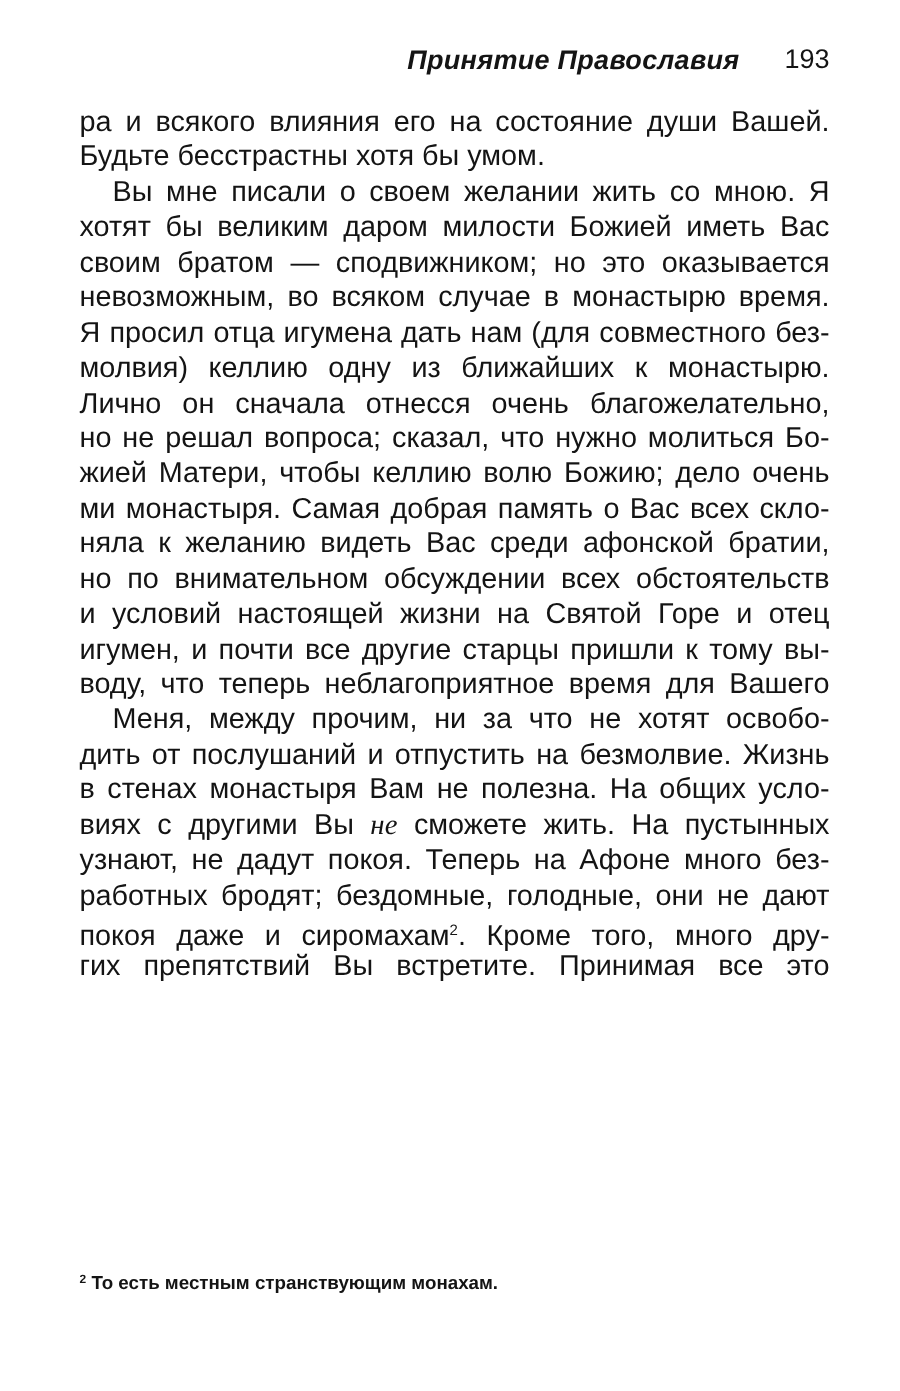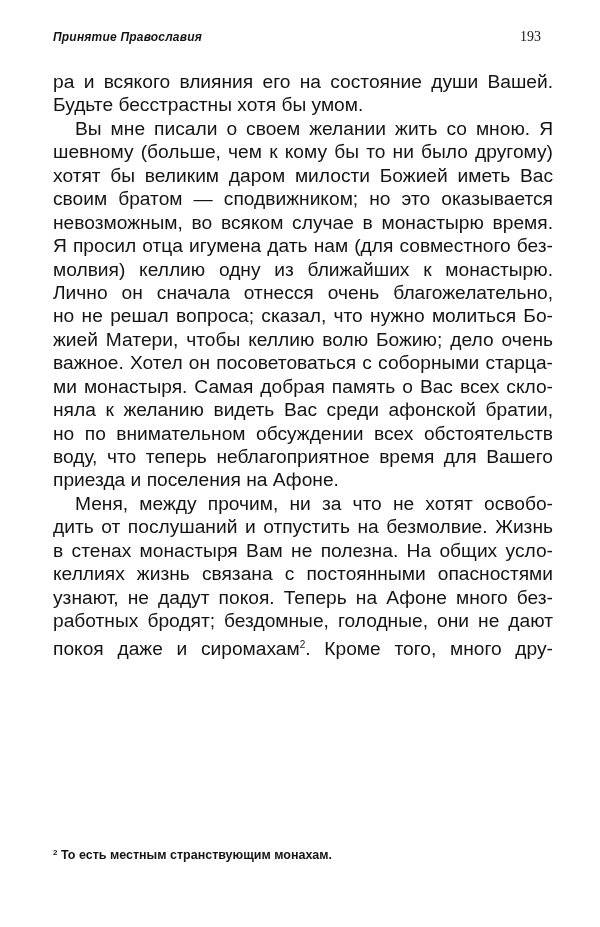--- a/index.html
+++ b/index.html
@@ -3,26 +3,26 @@
 <meta charset="utf-8">
 <style>
   html, body { margin: 0; padding: 0; background: #ffffff; }
   body { width: 600px; height: 927px; position: relative; overflow: hidden; color: #141414; }
   .page { position: absolute; left: 0; top: 0; width: 600px; height: 927px; background: #fff; }
   .running-head {
     position: absolute; top: 30px; left: 53px; width: 500px; height: 22px;
     font-family: "Liberation Sans", sans-serif;
   }
   .running-title {
-    position: absolute; left: 0; width: 440px; text-align: left; top: 0;
-    font-style: italic; font-weight: bold; font-size: 12px; letter-spacing: 0.2px;
+    position: absolute; left: 0; width: 440px; text-align: right; top: 0;
+    font-style: italic; font-weight: bold; font-size: 18px; letter-spacing: 0.2px;
   }
   .page-number {
-    position: absolute; right: 12px; top: -1px;
-    font-family: Liberation Serif, serif; font-size: 14px;
+    position: absolute; right: 0; top: -1px;
+    font-family: Liberation Sans, sans-serif; font-size: 18px;
   }
   .body-text {
     position: absolute; top: 70px; left: 53px; width: 500px;
     font-family: "Liberation Sans", sans-serif; font-size: 19.2px; line-height: 23.45px;
   }
   .line {
     display: block; white-space: nowrap; text-align: justify; text-align-last: justify;
     height: 23.45px; overflow: visible;
   }
   .line.last { text-align-last: left; }
@@ -42,42 +42,42 @@
 
   <div class="running-head">
     <span class="running-title">Принятие Православия</span>
     <span class="page-number">193</span>
   </div>
 
   <div class="body-text" id="body-text">
       <span class="line">ра и всякого влияния его на состояние души Вашей.</span>
       <span class="line last">Будьте бесстрастны хотя бы умом.</span>
       <span class="line indent">Вы мне писали о своем желании жить со мною. Я</span>
-      <span class="line">шевному (больше, чем к кому бы то ни было другому)</span>
       <span class="line">хотят бы великим даром милости Божией иметь Вас</span>
       <span class="line">своим братом — сподвижником; но это оказывается</span>
       <span class="line">невозможным, во всяком случае в монастырю время.</span>
       <span class="line">Я просил отца игумена дать нам (для совместного без-</span>
       <span class="line">молвия) келлию одну из ближайших к монастырю.</span>
       <span class="line">Лично он сначала отнесся очень благожелательно,</span>
       <span class="line">но не решал вопроса; сказал, что нужно молиться Бо-</span>
       <span class="line">жией Матери, чтобы келлию волю Божию; дело очень</span>
-      <span class="line">важное. Хотел он посоветоваться с соборными старца-</span>
       <span class="line">ми монастыря. Самая добрая память о Вас всех скло-</span>
       <span class="line">няла к желанию видеть Вас среди афонской братии,</span>
       <span class="line">но по внимательном обсуждении всех обстоятельств</span>
+      <span class="line">и условий настоящей жизни на Святой Горе и отец</span>
+      <span class="line">игумен, и почти все другие старцы пришли к тому вы-</span>
       <span class="line">воду, что теперь неблагоприятное время для Вашего</span>
-      <span class="line last">приезда и поселения на Афоне.</span>
       <span class="line indent">Меня, между прочим, ни за что не хотят освобо-</span>
       <span class="line">дить от послушаний и отпустить на безмолвие. Жизнь</span>
       <span class="line">в стенах монастыря Вам не полезна. На общих усло-</span>
-      <span class="line">келлиях жизнь связана с постоянными опасностями</span>
+      <span class="line"><span>виях с другими Вы </span><em>не</em><span> сможете жить. На пустынных</span></span>
       <span class="line">узнают, не дадут покоя. Теперь на Афоне много без-</span>
       <span class="line">работных бродят; бездомные, голодные, они не дают</span>
       <span class="line"><span>покоя даже и сиромахам</span><sup class="fn">2</sup><span>. Кроме того, много дру-</span></span>
+      <span class="line">гих препятствий Вы встретите. Принимая все это</span>
     </div>
 
   <div class="footnote">
     <sup>2</sup>
     <span>То есть местным странствующим монахам.</span>
   </div>
 
 </div>
 
 </body></html>

